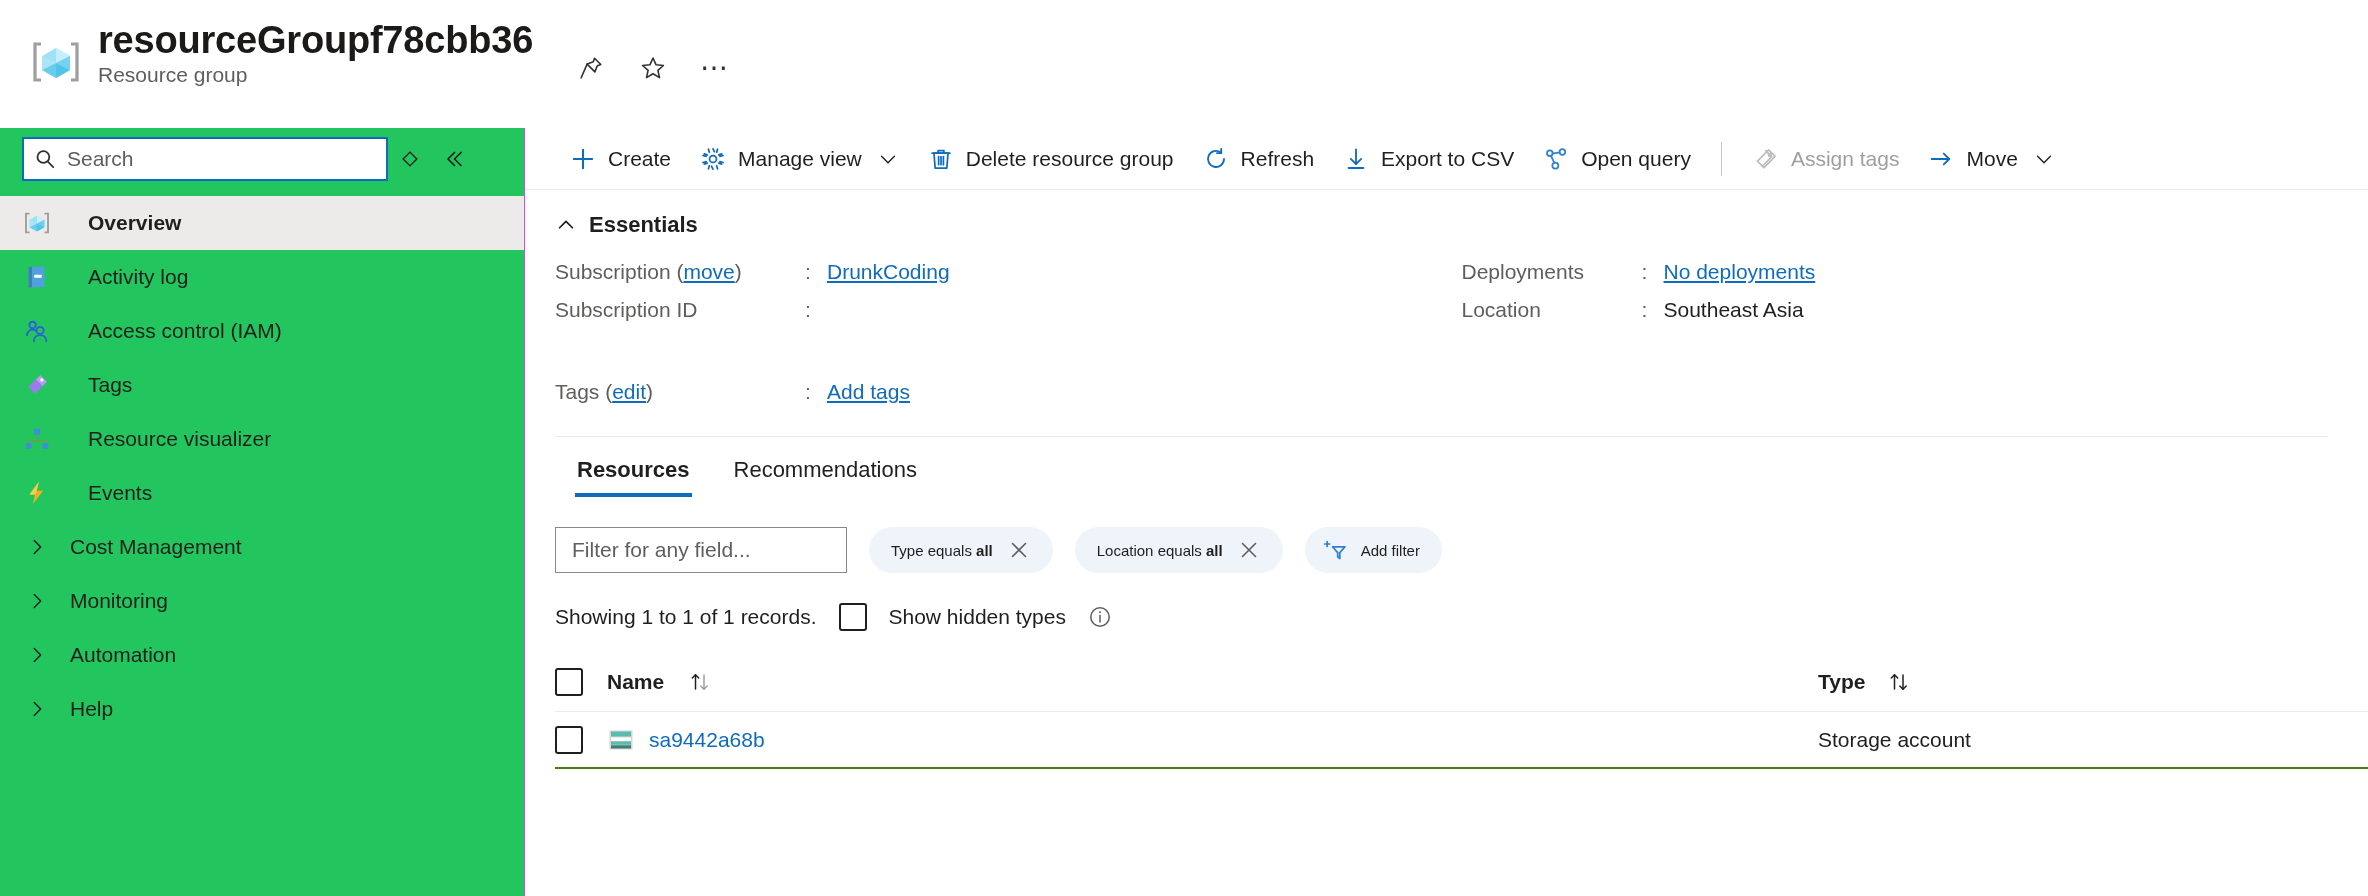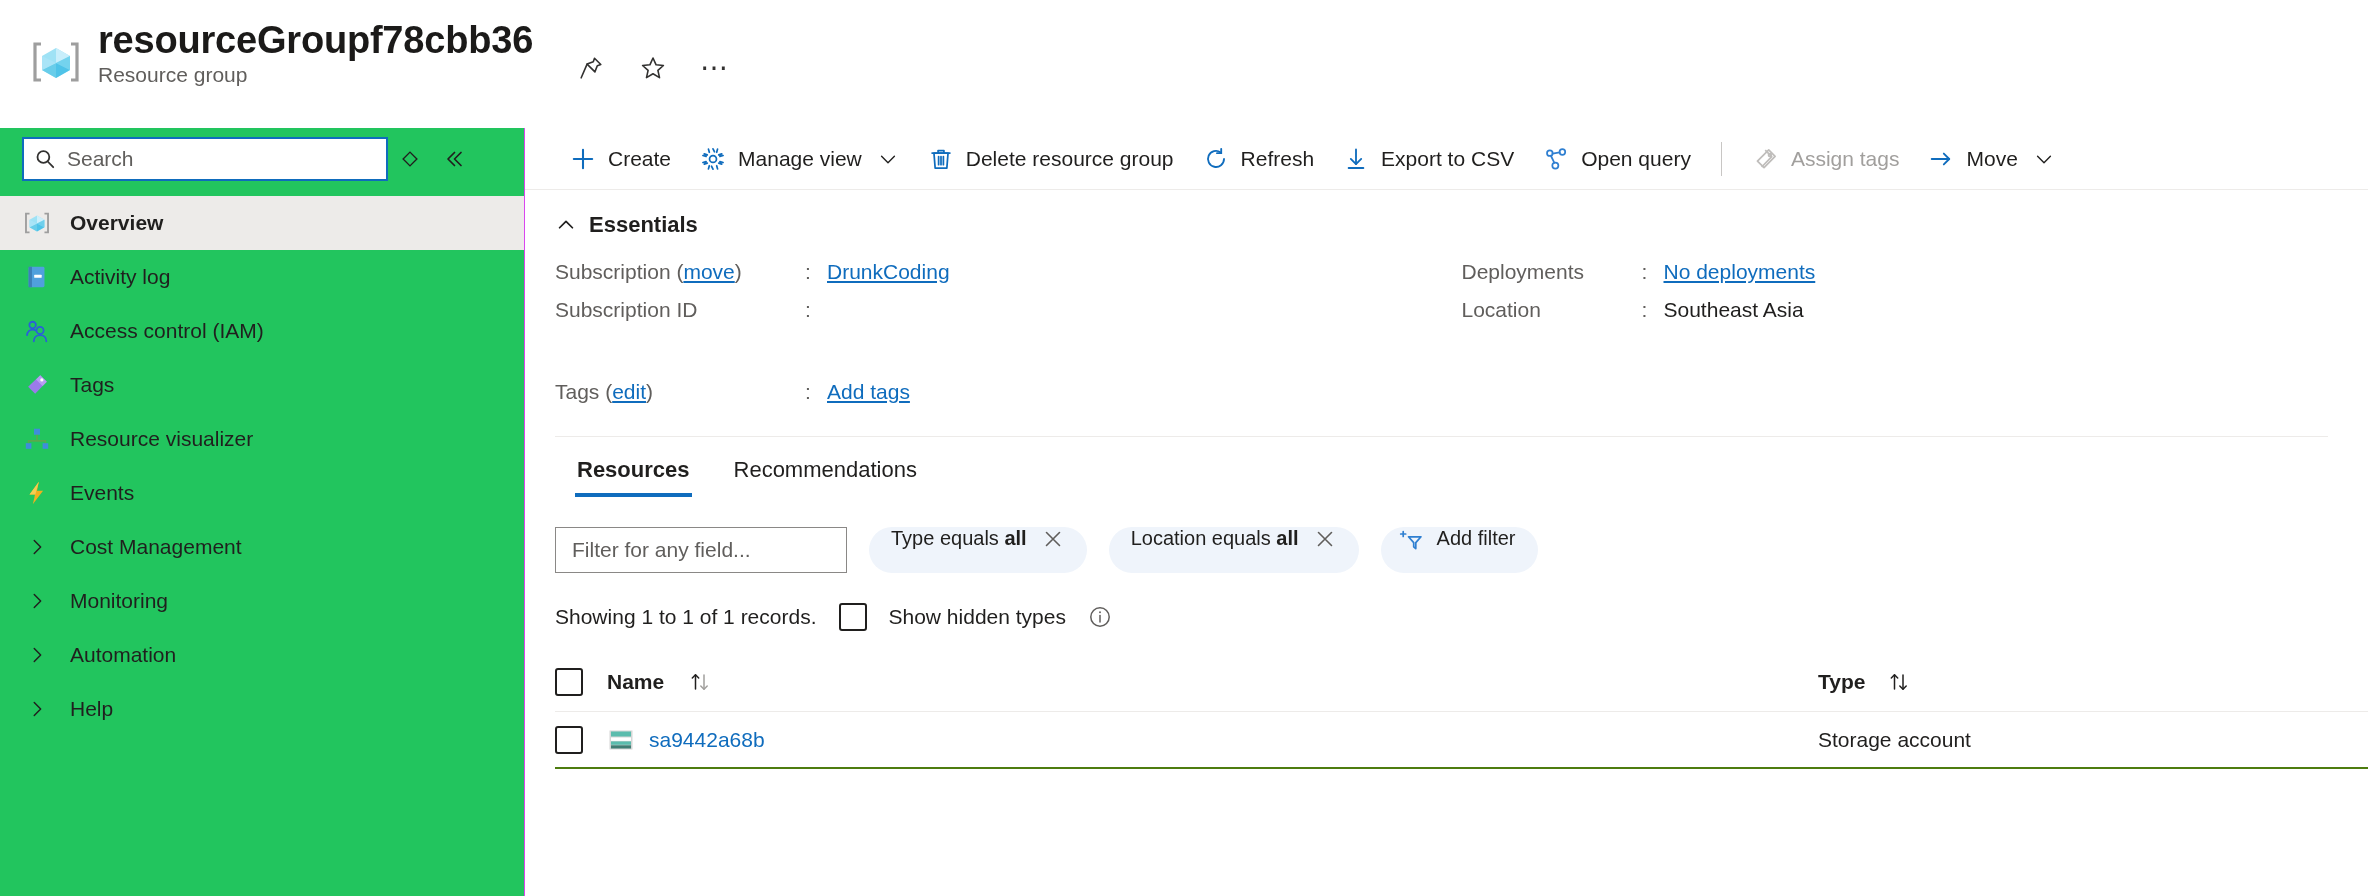--- a/index.html
+++ b/index.html
@@ -97,21 +97,21 @@
     width: 44px; height: 44px;
     display: flex; align-items: center; justify-content: center;
     cursor: pointer; background: none; border: none; padding: 0;
     color: #201f1e;
   }
   .nav-list { margin-top: 10px; }
   .nav-item {
     height: 54px;
     display: flex; align-items: center;
     padding-left: 22px;
-    gap: 18px;
+    gap: 36px;
     cursor: pointer;
     font-size: 21px;
     color: #201f1e;
   }
   .nav-item.selected { background: #edebe9; font-weight: 600; }
   .nav-item .nav-ico {
     width: 30px; height: 30px;
     flex: 0 0 30px;
     display: flex; align-items: center; justify-content: center;
   }
@@ -246,24 +246,24 @@
     border: none; outline: none; width: 100%;
     font-size: 21px; color: #0369a1;
     background: transparent;
     font-family: "Liberation Sans", sans-serif;
   }
   .field-filter input::placeholder { color: #605e5c; }
   .pill {
     height: 46px;
     border-radius: 23px;
     background: #eff4fb;
-    display: flex; align-items: flex-start;
+    display: flex; align-items: center;
     padding: 0 22px;
     gap: 14px;
-    font-size: 20px;
+    font-size: 15px;
     color: #201f1e;
     cursor: pointer;
     white-space: nowrap;
     border: none;
     font-family: "Liberation Sans", sans-serif;
   }
   .pill b { font-weight: 700; }
   .pill .x { display: flex; align-items: center; }
   .pill.addfilter { gap: 12px; padding: 0 22px 0 18px; }
 

